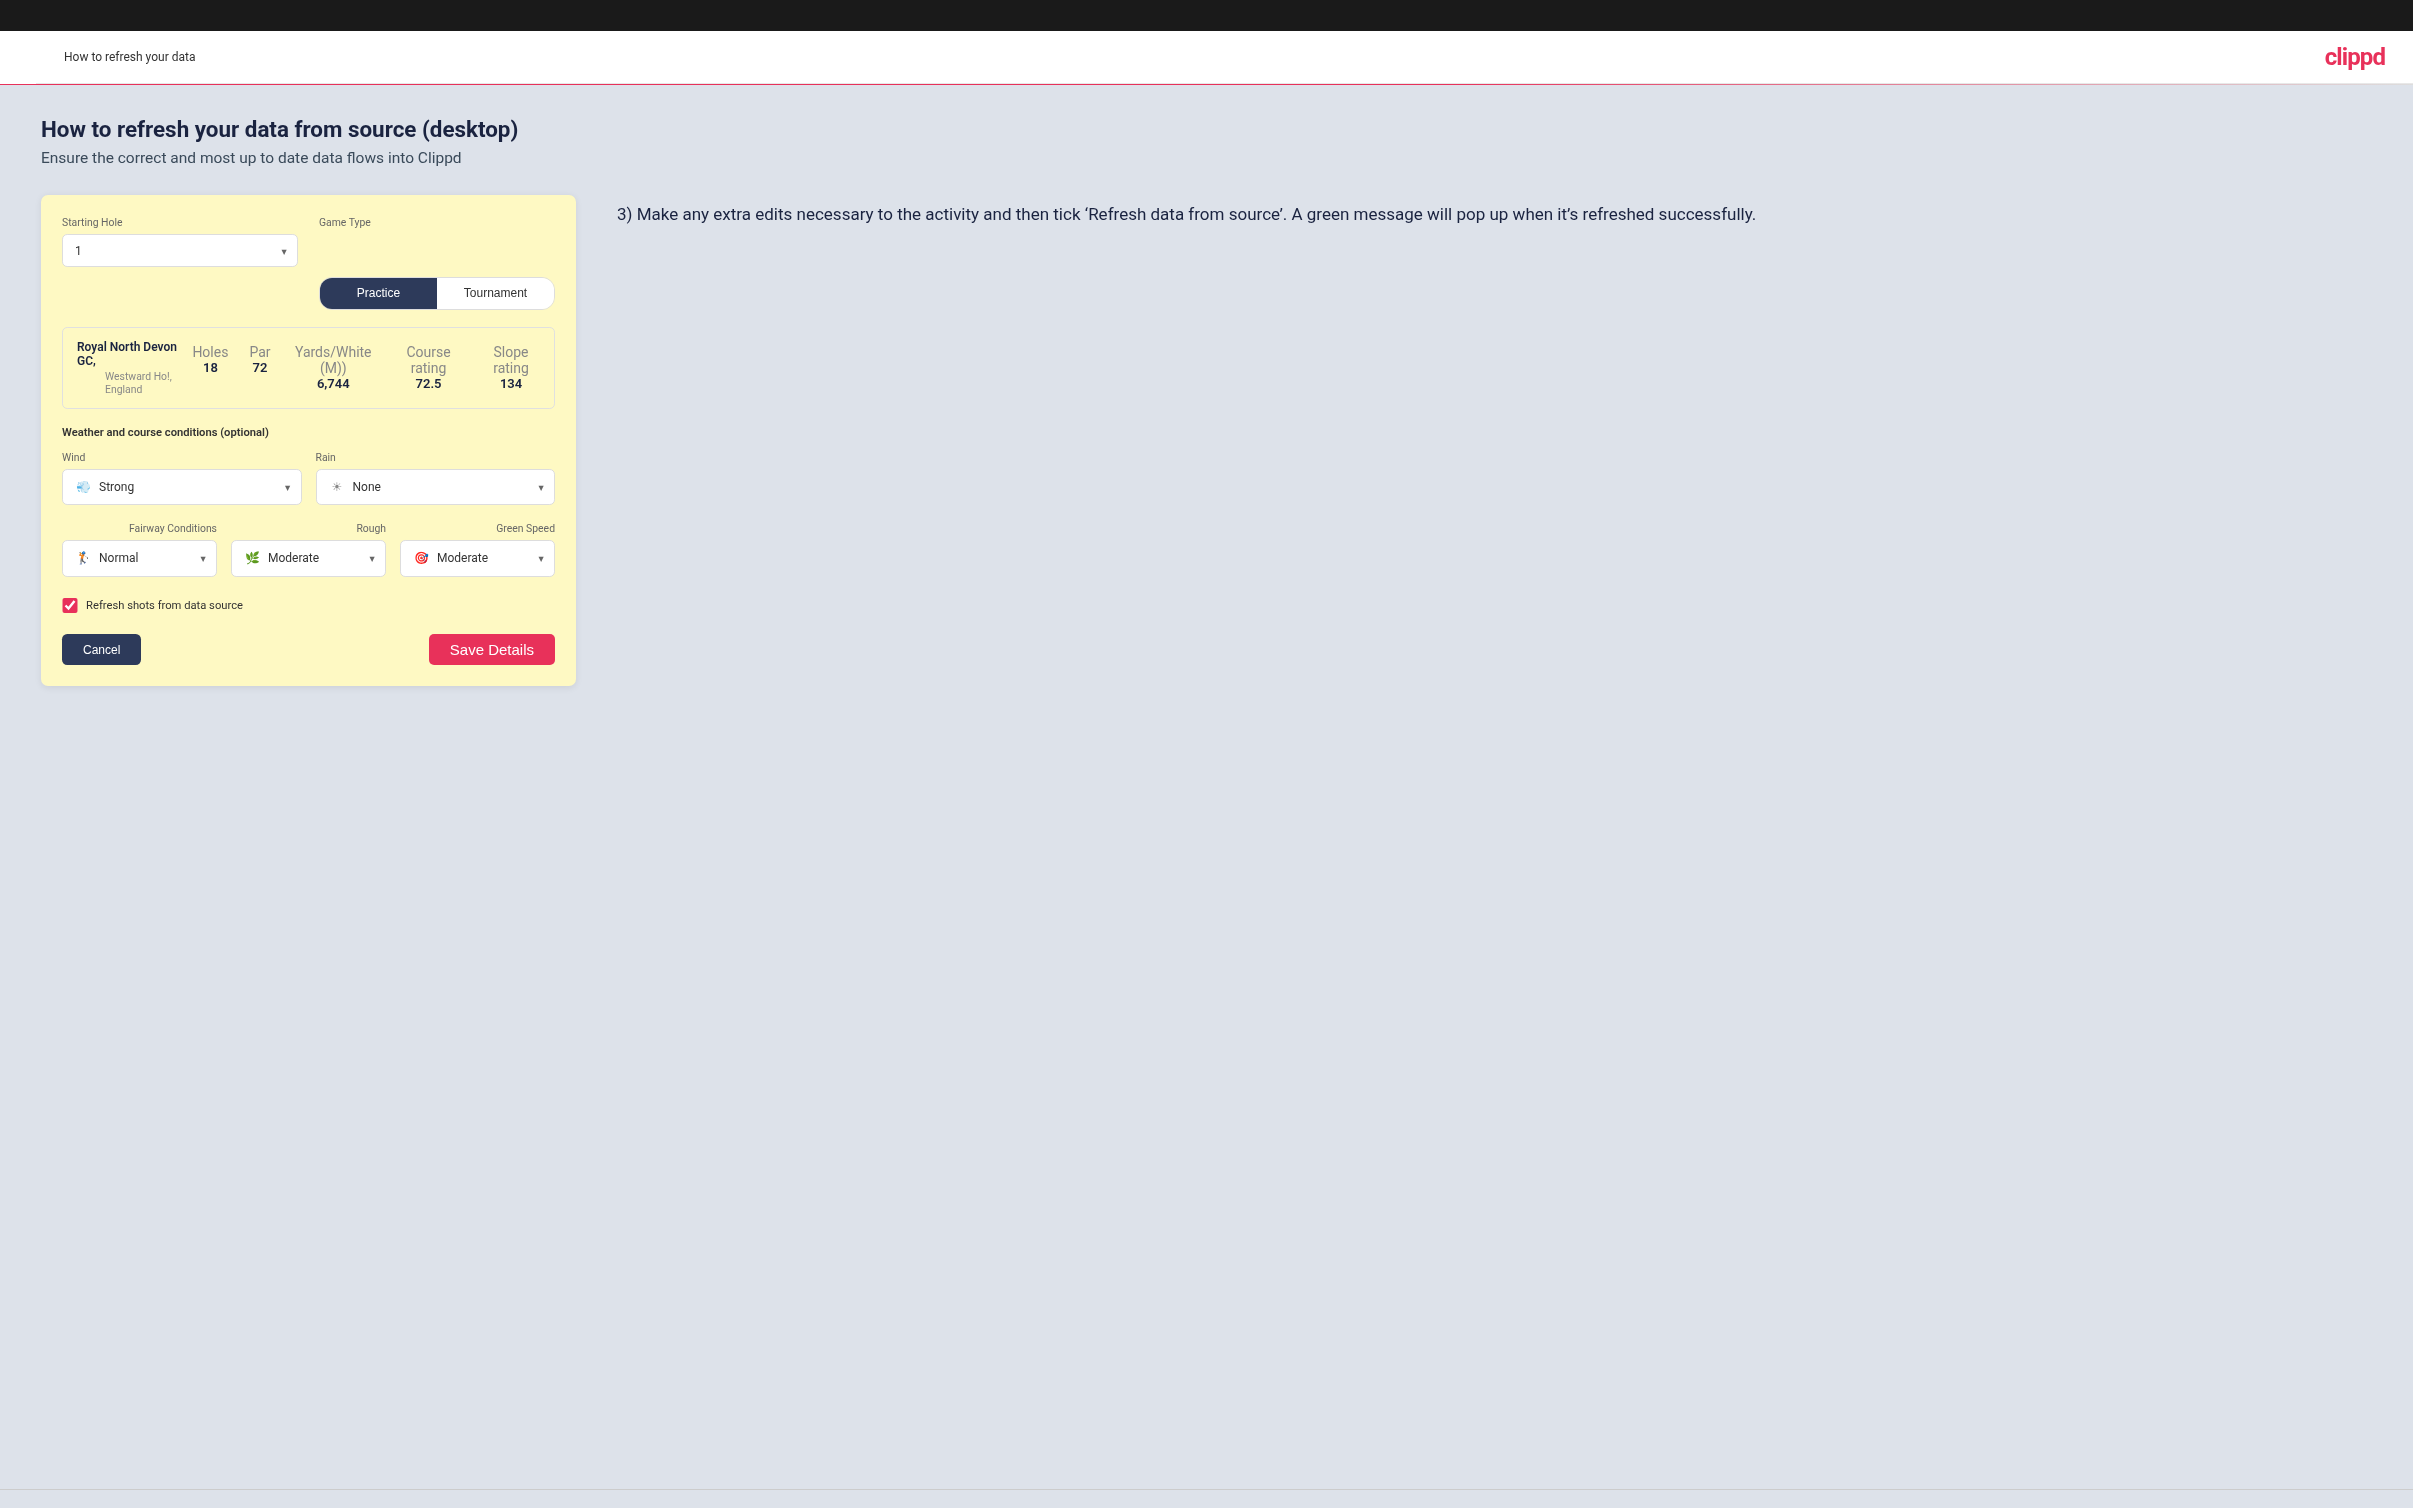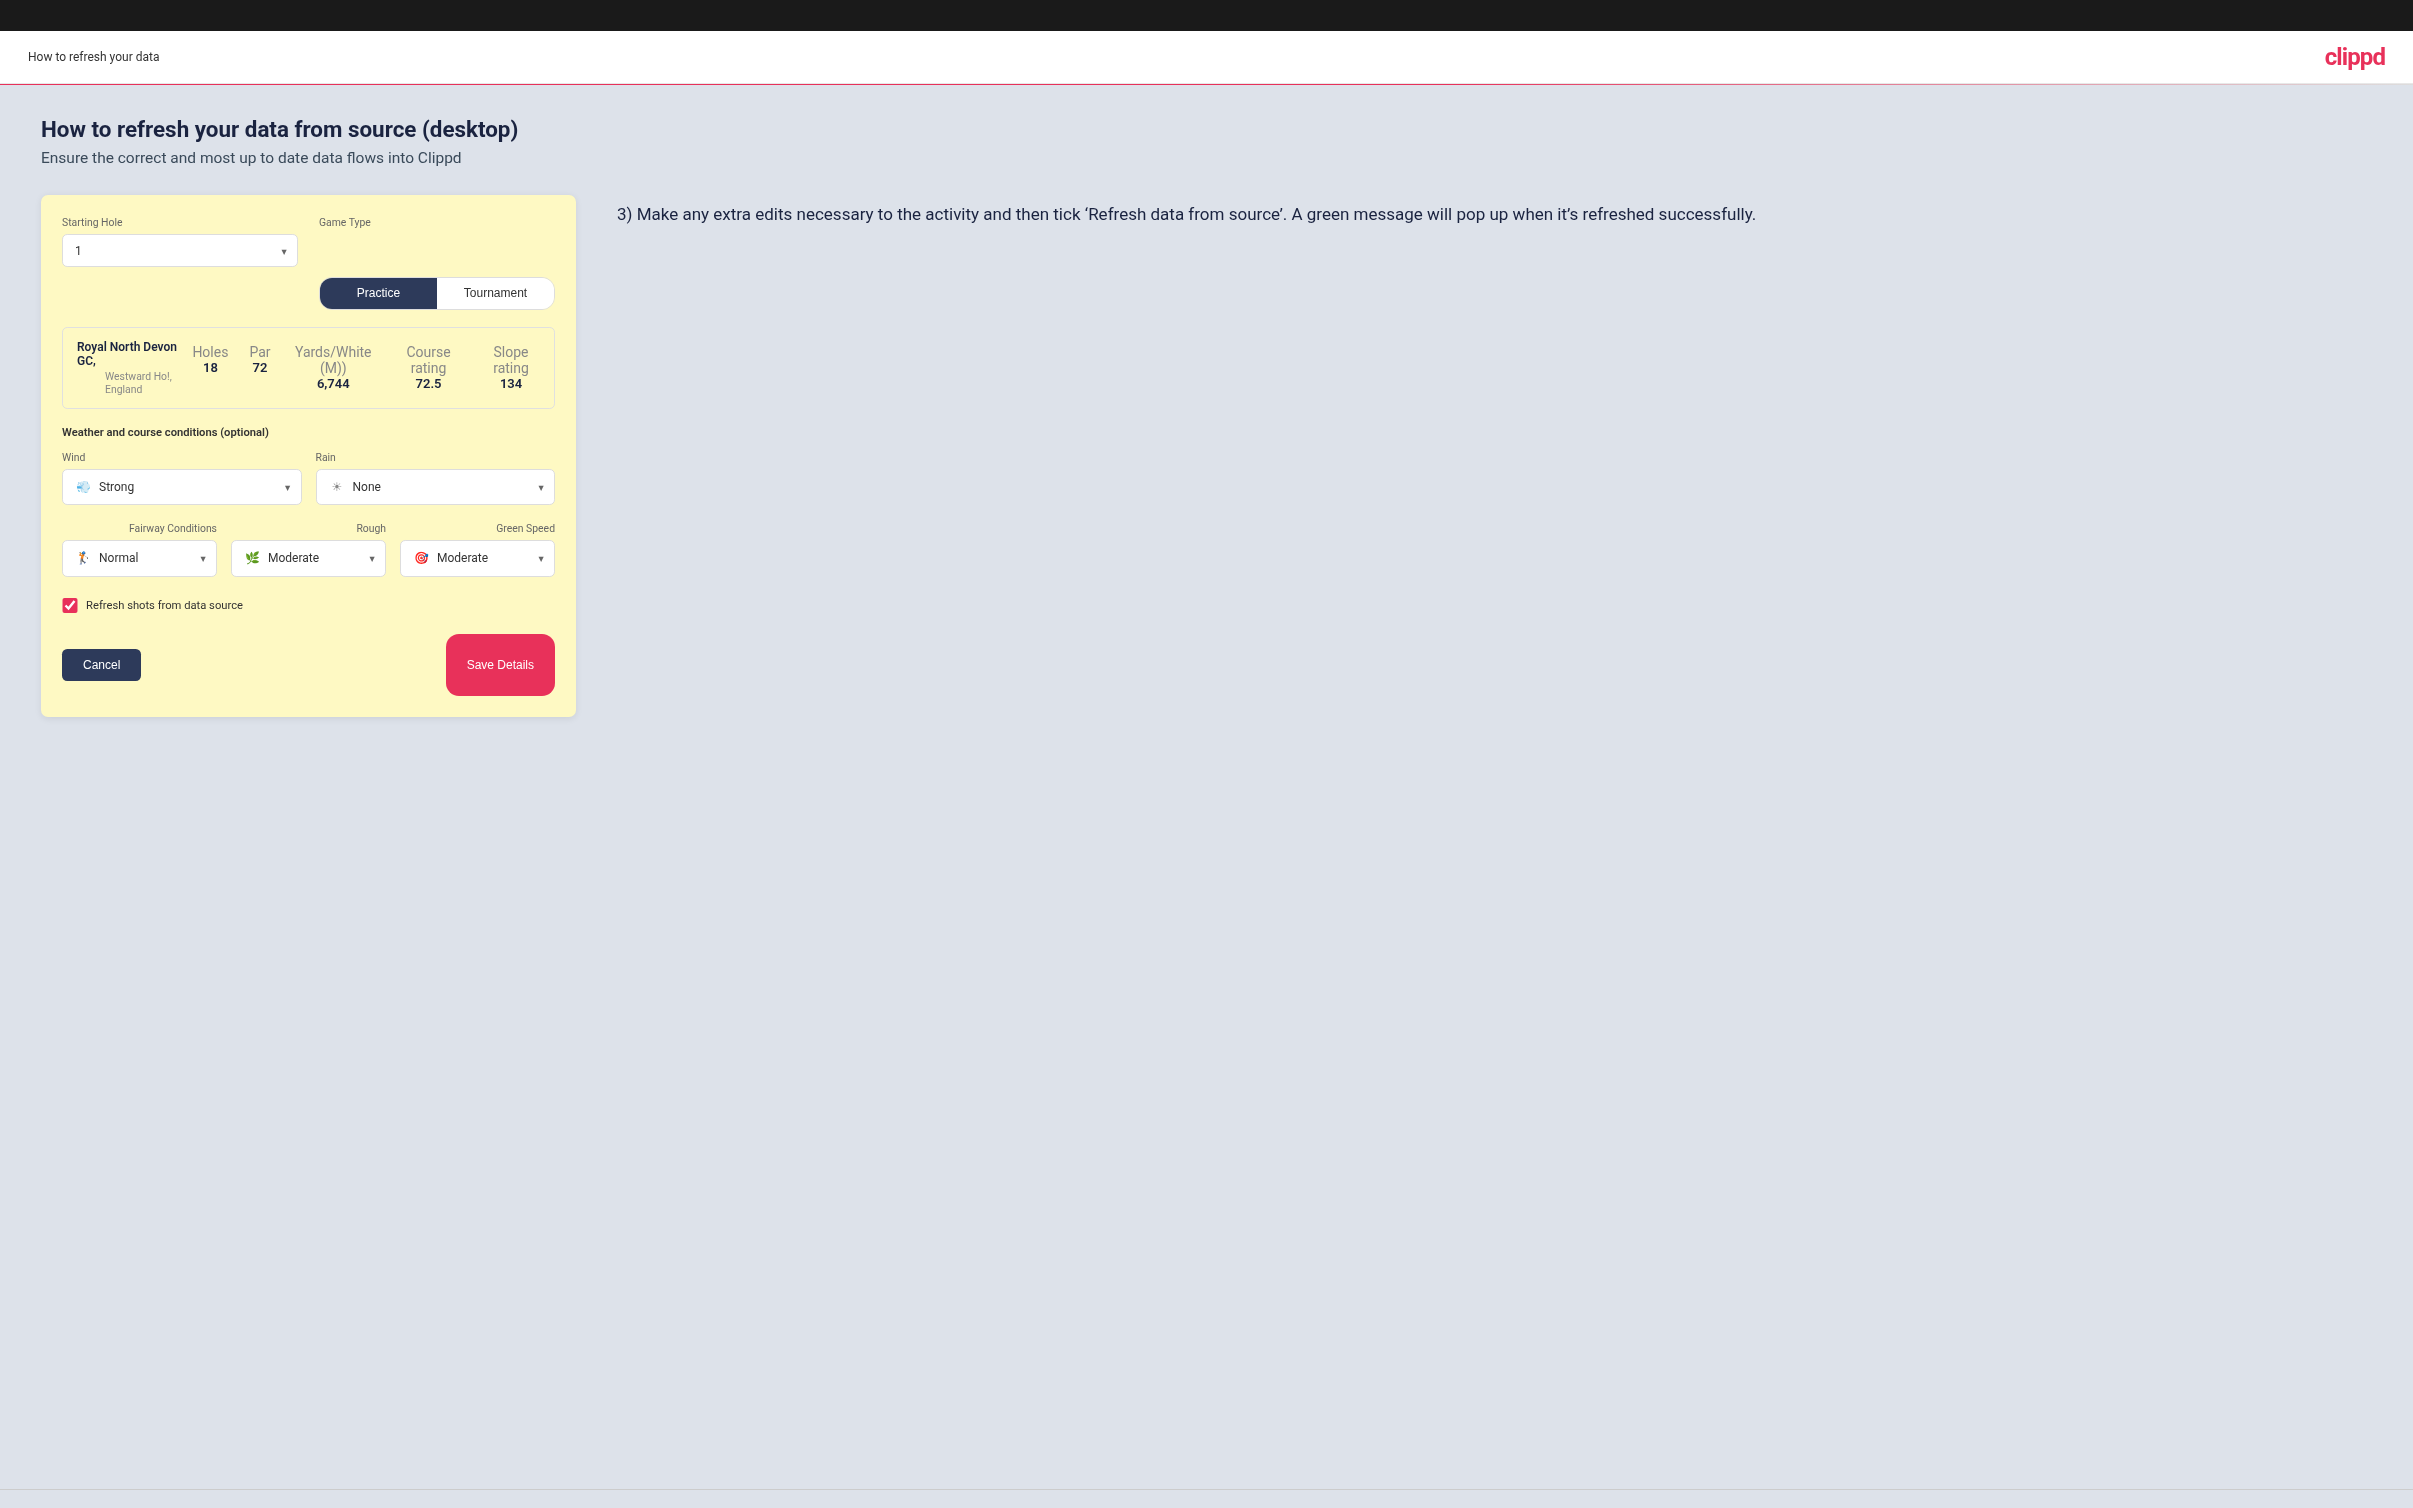--- a/index.html
+++ b/index.html
@@ -12,20 +12,21 @@
       background: #1a1a1a;
       height: 31px;
     }
     .header {
       background: #fff;
       display: flex;
       align-items: center;
       justify-content: space-between;
       padding: 12px 28px;
       border-bottom: 1.7px solid #e8e8e8;
+      margin-left: 36px;
     }
     .header-title {
       font-size: 12px;
       color: #333;
     }
     .logo {
       font-size: 24px;
       font-weight: 700;
       color: #e8315a;
       letter-spacing: -0.9px;
@@ -206,26 +207,26 @@
     .cancel-btn {
       padding: 8.6px 21px;
       background: #2d3a5a;
       color: #fff;
       border: none;
       border-radius: 5.2px;
       font-size: 12px;
       cursor: pointer;
     }
     .save-btn {
-      padding: 24px 21px;
+      padding: 7px 21px;
       background: #e8315a;
       color: #fff;
       border: none;
-      border-radius: 13px;
-      font-size: 12px;
+      border-radius: 5px;
+      font-size: 15px;
       cursor: pointer;
     }
     .description-panel {
       flex: 1;
       padding-top: 7px;
     }
     .description-text {
       font-size: 17px;
       color: #1a2340;
       line-height: 1.5;

